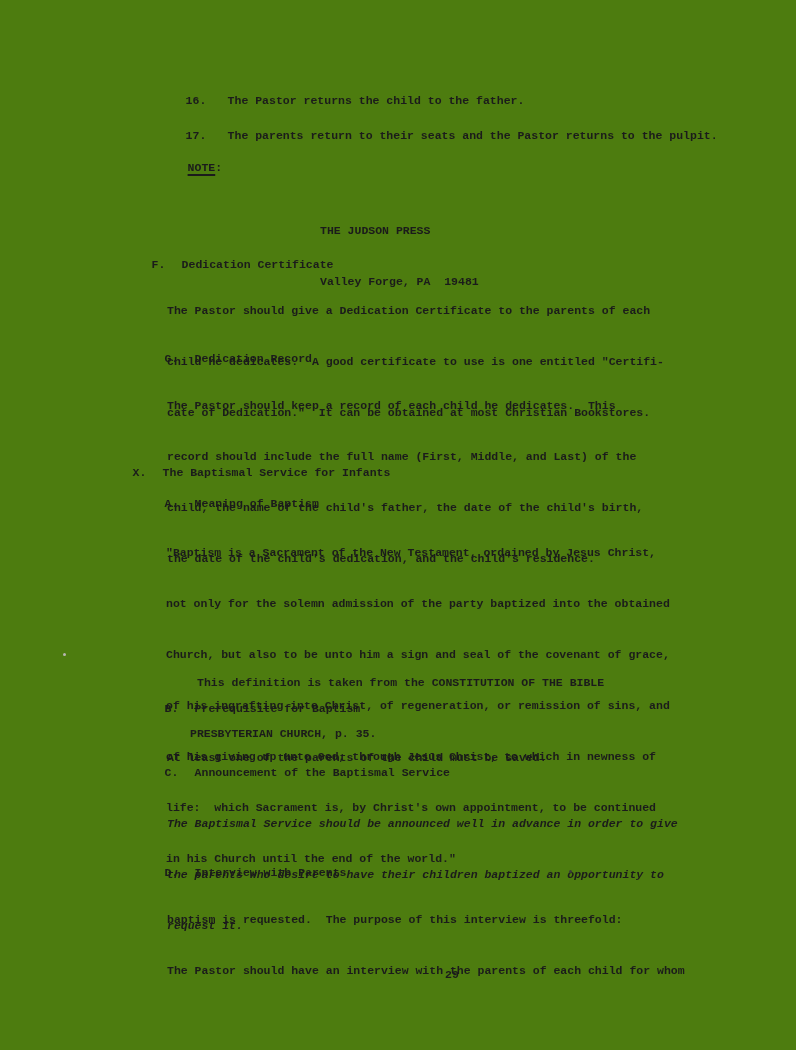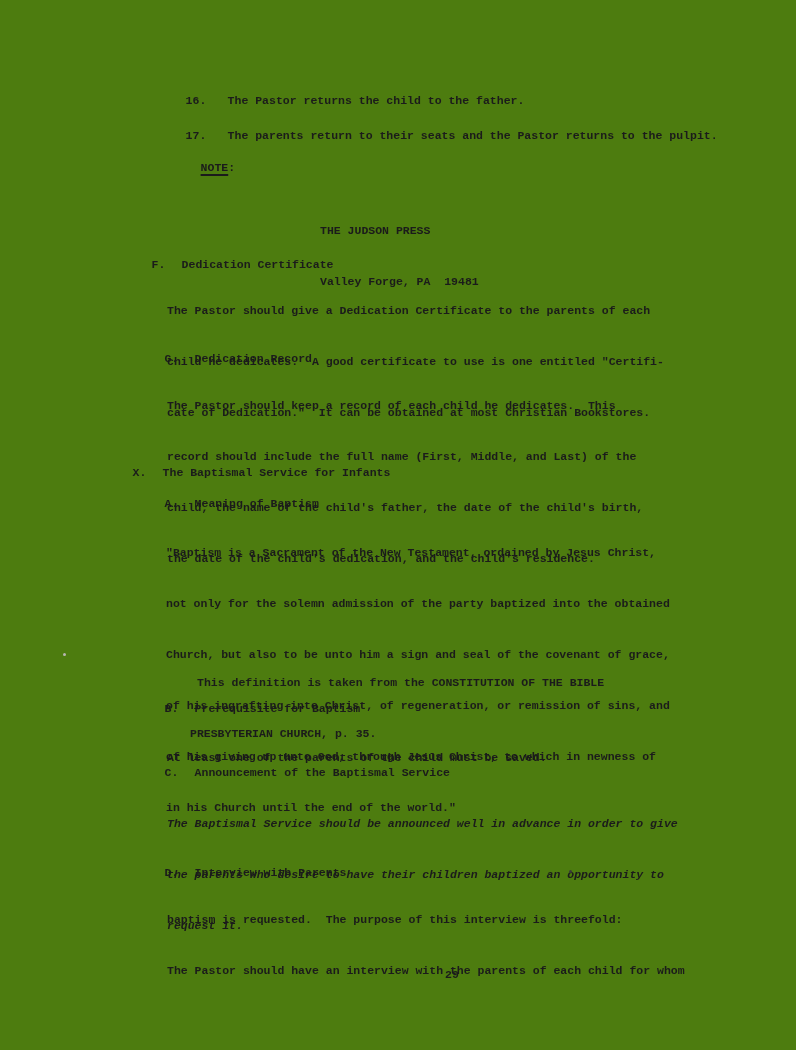--- a/index.html
+++ b/index.html
@@ -26,21 +26,20 @@
   }
   .line { white-space: pre; }
   
   .num { display: inline-block; width: 42px; }
   
   .letter { display: inline-block; width: 30px; }
   .note-label {
     text-decoration: underline;
     text-decoration-thickness: 1.5px;
     text-underline-offset: 2.5px;
-    margin-left: 13px;
   }
   .ref-indent { text-indent: 7px; }
   
   .speck {
     position: absolute;
     border-radius: 50%;
     background: #3a3a3a;
   }
   .speck-faint { background: #b8b6b2; }
 </style>
@@ -90,20 +89,21 @@
 
   <div class="abs" style="left:137px; top:478px;">
     <span class="letter">A.</span><span>Meaning of Baptism</span>
   </div>
   <div class="abs" style="left:166px; top:510px;">
     <div class="line">"Baptism is a Sacrament of the New Testament, ordained by Jesus Christ,</div>
     <div class="line">not only for the solemn admission of the party baptized into the obtained</div>
     <div class="line">Church, but also to be unto him a sign and seal of the covenant of grace,</div>
     <div class="line">of his ingrafting into Christ, of regeneration, or remission of sins, and</div>
     <div class="line">of his giving up unto God, through Jesus Christ, to which in newness of</div>
+    <div class="line">life:  which Sacrament is, by Christ's own appointment, to be continued</div>
     <div class="line">in his Church until the end of the world."</div>
   </div>
   <div class="abs" style="left:190px; top:640px;">
     <div class="line ref-indent">This definition is taken from the CONSTITUTION OF THE BIBLE</div>
     <div class="line">PRESBYTERIAN CHURCH, p. 35.</div>
   </div>
 
   <div class="abs" style="left:137px; top:683px;">
     <span class="letter">B.</span><span>Prerequisite for Baptism</span>
   </div>

